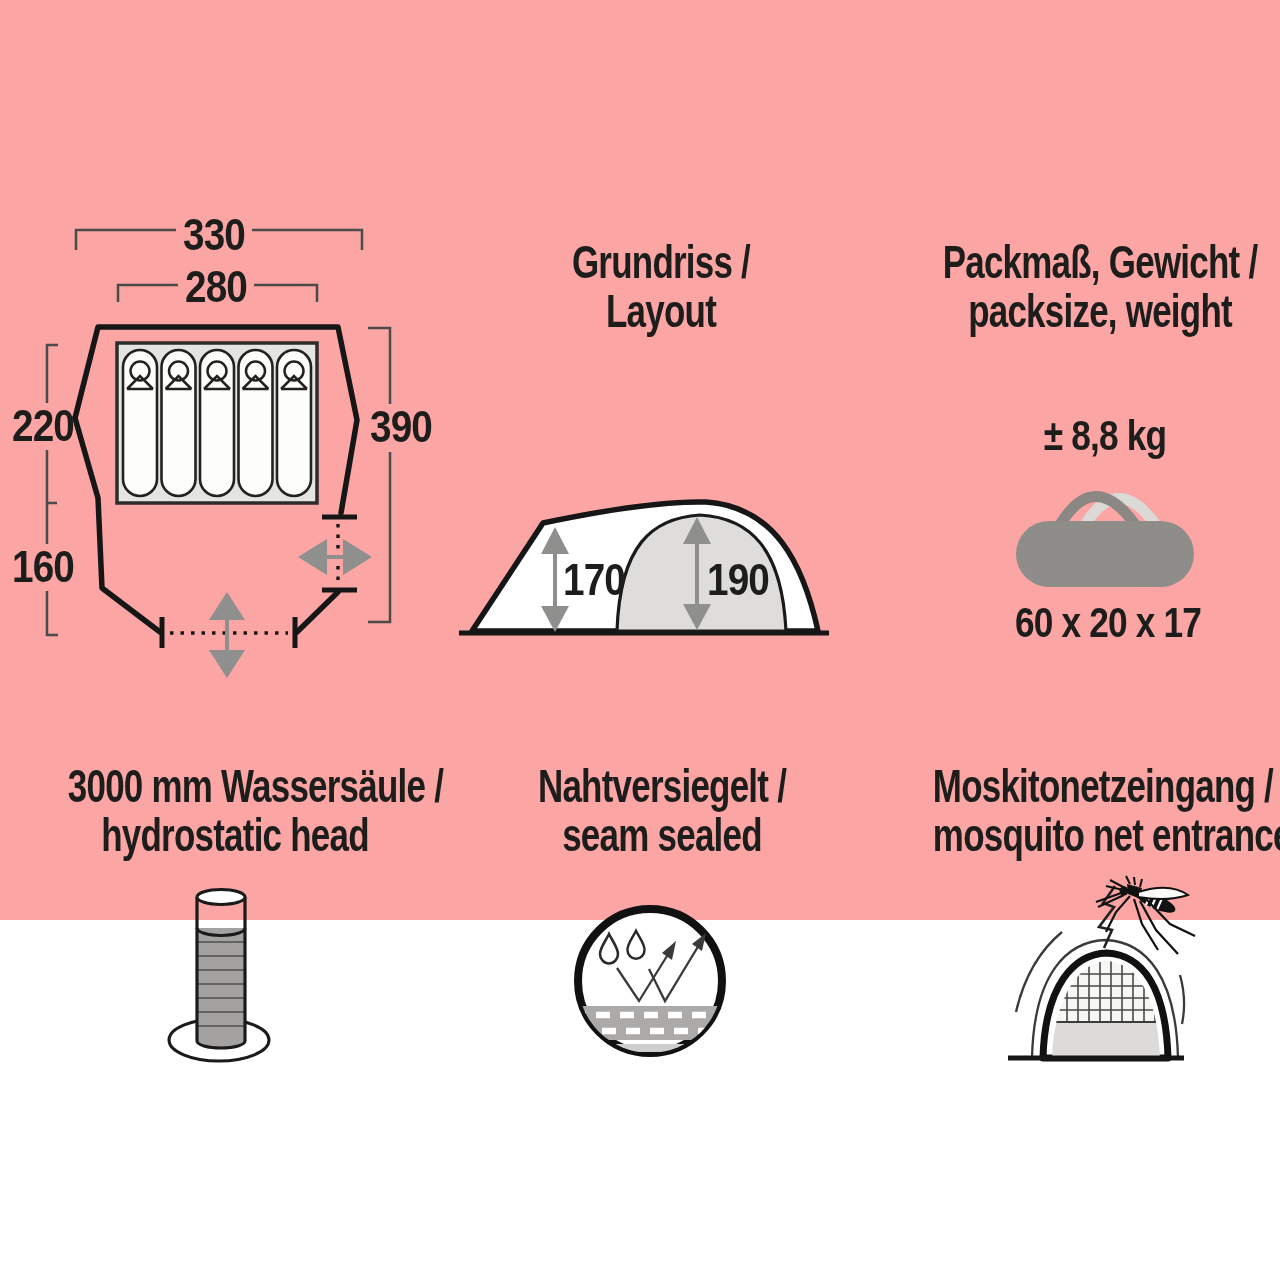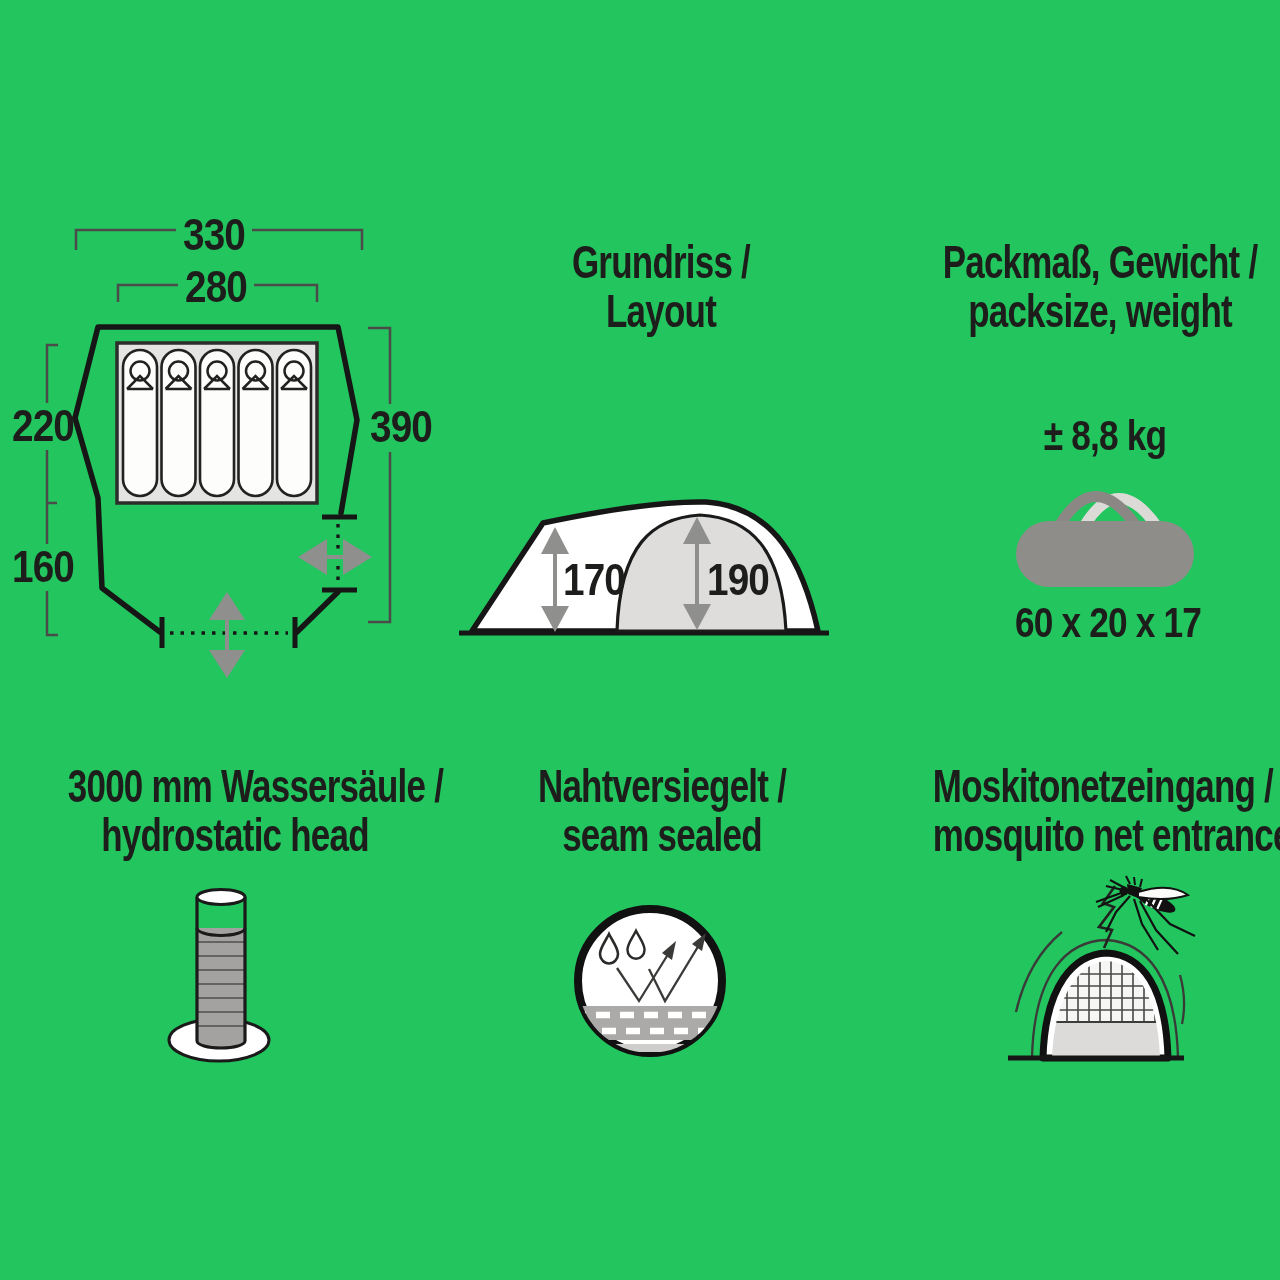--- a/index.html
+++ b/index.html
@@ -1,18 +1,18 @@
 <!DOCTYPE html>
 <html><head>
 <meta charset="utf-8">
 <style>
   html,body { margin:0; padding:0; background:#ffffff; }
   body { width:1280px; height:1280px; overflow:hidden; }
   .page {
-    position:relative; width:1280px; height:1280px; background:#22c55e;
+    position:relative; width:1280px; height:920px; background:#fca5a5;
     font-family:"Liberation Sans", sans-serif; color:#1d1d1b;
   }
   .art { position:absolute; left:0; top:0; width:1280px; height:1280px; }
 
   .txt {
     position:absolute; font-weight:bold; color:#1d1d1b; text-align:center;
     white-space:nowrap; transform-origin:50% 50%;
   }
   .title  { font-size:46px; line-height:49px; transform:scaleX(0.76); letter-spacing:-1px; }
   .num    { font-size:44px; line-height:48px; transform:scaleX(0.88); letter-spacing:-1px; }

